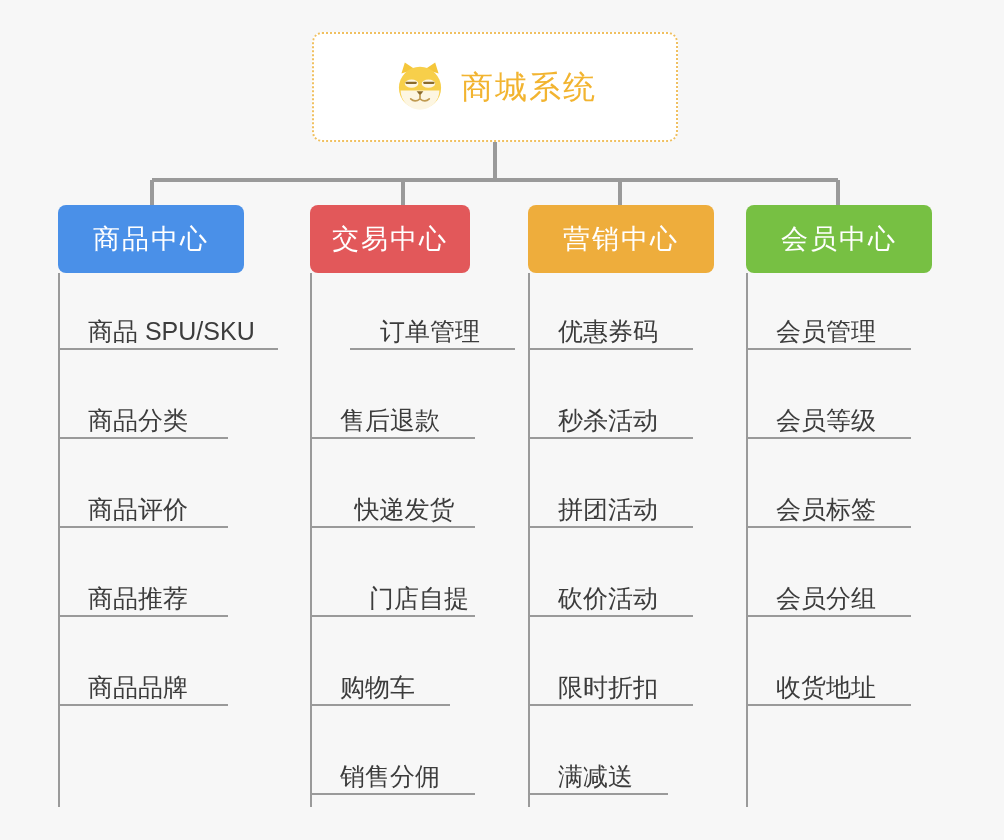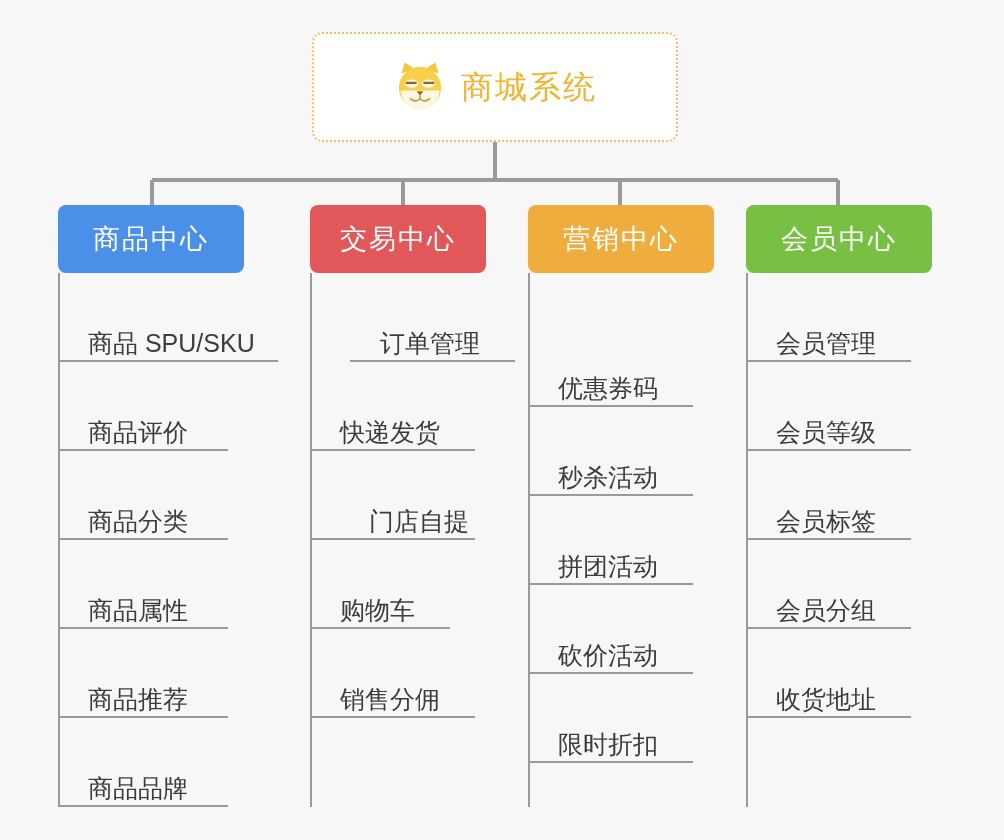--- a/index.html
+++ b/index.html
@@ -78,21 +78,21 @@
     align-items: center;
     justify-content: center;
     color: #ffffff;
     font-size: 27px;
     letter-spacing: 2px;
     white-space: nowrap;
   }
 
   .leaf-list {
     position: absolute;
-    top: 68px;
+    top: 56px;
     left: 0;
   }
 
   .leaf-item {
     position: relative;
     height: 89px;
     display: flex;
     align-items: flex-end;
     border-bottom: 2px solid #9a9a9a;
     padding-left: 30px;
@@ -161,81 +161,84 @@
   <div class="column" style="left:58px; width:230px;">
     <div class="cat-header" style="width:186px; background:#4a90e8;">
       <span>商品中心</span>
     </div>
     <div class="trunk" style="height:534px;"></div>
     <div class="leaf-list" style="width:220px;">
       <div class="leaf-item" style="width:220px;">
         <span class="leaf-label">商品 SPU/SKU</span>
       </div>
       <div class="leaf-item" style="width:170px;">
+        <span class="leaf-label">商品分类</span>
+      </div>
+      <div class="leaf-item" style="width:170px;">
         <span class="leaf-label">商品评价</span>
       </div>
       <div class="leaf-item" style="width:170px;">
-        <span class="leaf-label">商品分类</span>
-      </div>
-      <div class="leaf-item" style="width:170px;">
-        <span class="leaf-label">商品属性</span>
-      </div>
-      <div class="leaf-item" style="width:170px;">
         <span class="leaf-label">商品推荐</span>
       </div>
       <div class="leaf-item" style="width:170px;">
         <span class="leaf-label">商品品牌</span>
       </div>
     </div>
   </div>
 
   <div class="column" style="left:310px; width:215px;">
-    <div class="cat-header" style="width:176px; background:#e2585a;">
+    <div class="cat-header" style="width:160px; background:#e2585a;">
       <span>交易中心</span>
     </div>
     <div class="trunk" style="height:534px;"></div>
     <div class="leaf-list" style="width:165px;">
       <div class="leaf-item" style="width:165px;margin-left:40px;">
         <span class="leaf-label">订单管理</span>
       </div>
       <div class="leaf-item" style="width:165px;">
+        <span class="leaf-label">售后退款</span>
+      </div>
+      <div class="leaf-item" style="width:165px;justify-content:center;">
         <span class="leaf-label">快递发货</span>
       </div>
       <div class="leaf-item" style="width:165px;justify-content:flex-end;">
         <span class="leaf-label">门店自提</span>
       </div>
       <div class="leaf-item" style="width:140px;">
         <span class="leaf-label">购物车</span>
       </div>
       <div class="leaf-item" style="width:165px;">
         <span class="leaf-label">销售分佣</span>
       </div>
     </div>
   </div>
 
   <div class="column" style="left:528px; width:215px;">
     <div class="cat-header" style="width:186px; background:#eead3c;">
       <span>营销中心</span>
     </div>
     <div class="trunk" style="height:534px;"></div>
     <div class="leaf-list" style="width:165px;">
-      <div class="leaf-item" style="width:165px;margin-top:45px;">
+      <div class="leaf-item" style="width:165px;">
         <span class="leaf-label">优惠券码</span>
       </div>
       <div class="leaf-item" style="width:165px;">
         <span class="leaf-label">秒杀活动</span>
       </div>
       <div class="leaf-item" style="width:165px;">
         <span class="leaf-label">拼团活动</span>
       </div>
       <div class="leaf-item" style="width:165px;text-align:right;">
         <span class="leaf-label">砍价活动</span>
       </div>
       <div class="leaf-item" style="width:165px;">
         <span class="leaf-label">限时折扣</span>
+      </div>
+      <div class="leaf-item" style="width:140px;">
+        <span class="leaf-label">满减送</span>
       </div>
     </div>
   </div>
 
   <div class="column" style="left:746px; width:200px;">
     <div class="cat-header" style="width:186px; background:#77c043;">
       <span>会员中心</span>
     </div>
     <div class="trunk" style="height:534px;"></div>
     <div class="leaf-list" style="width:165px;">

